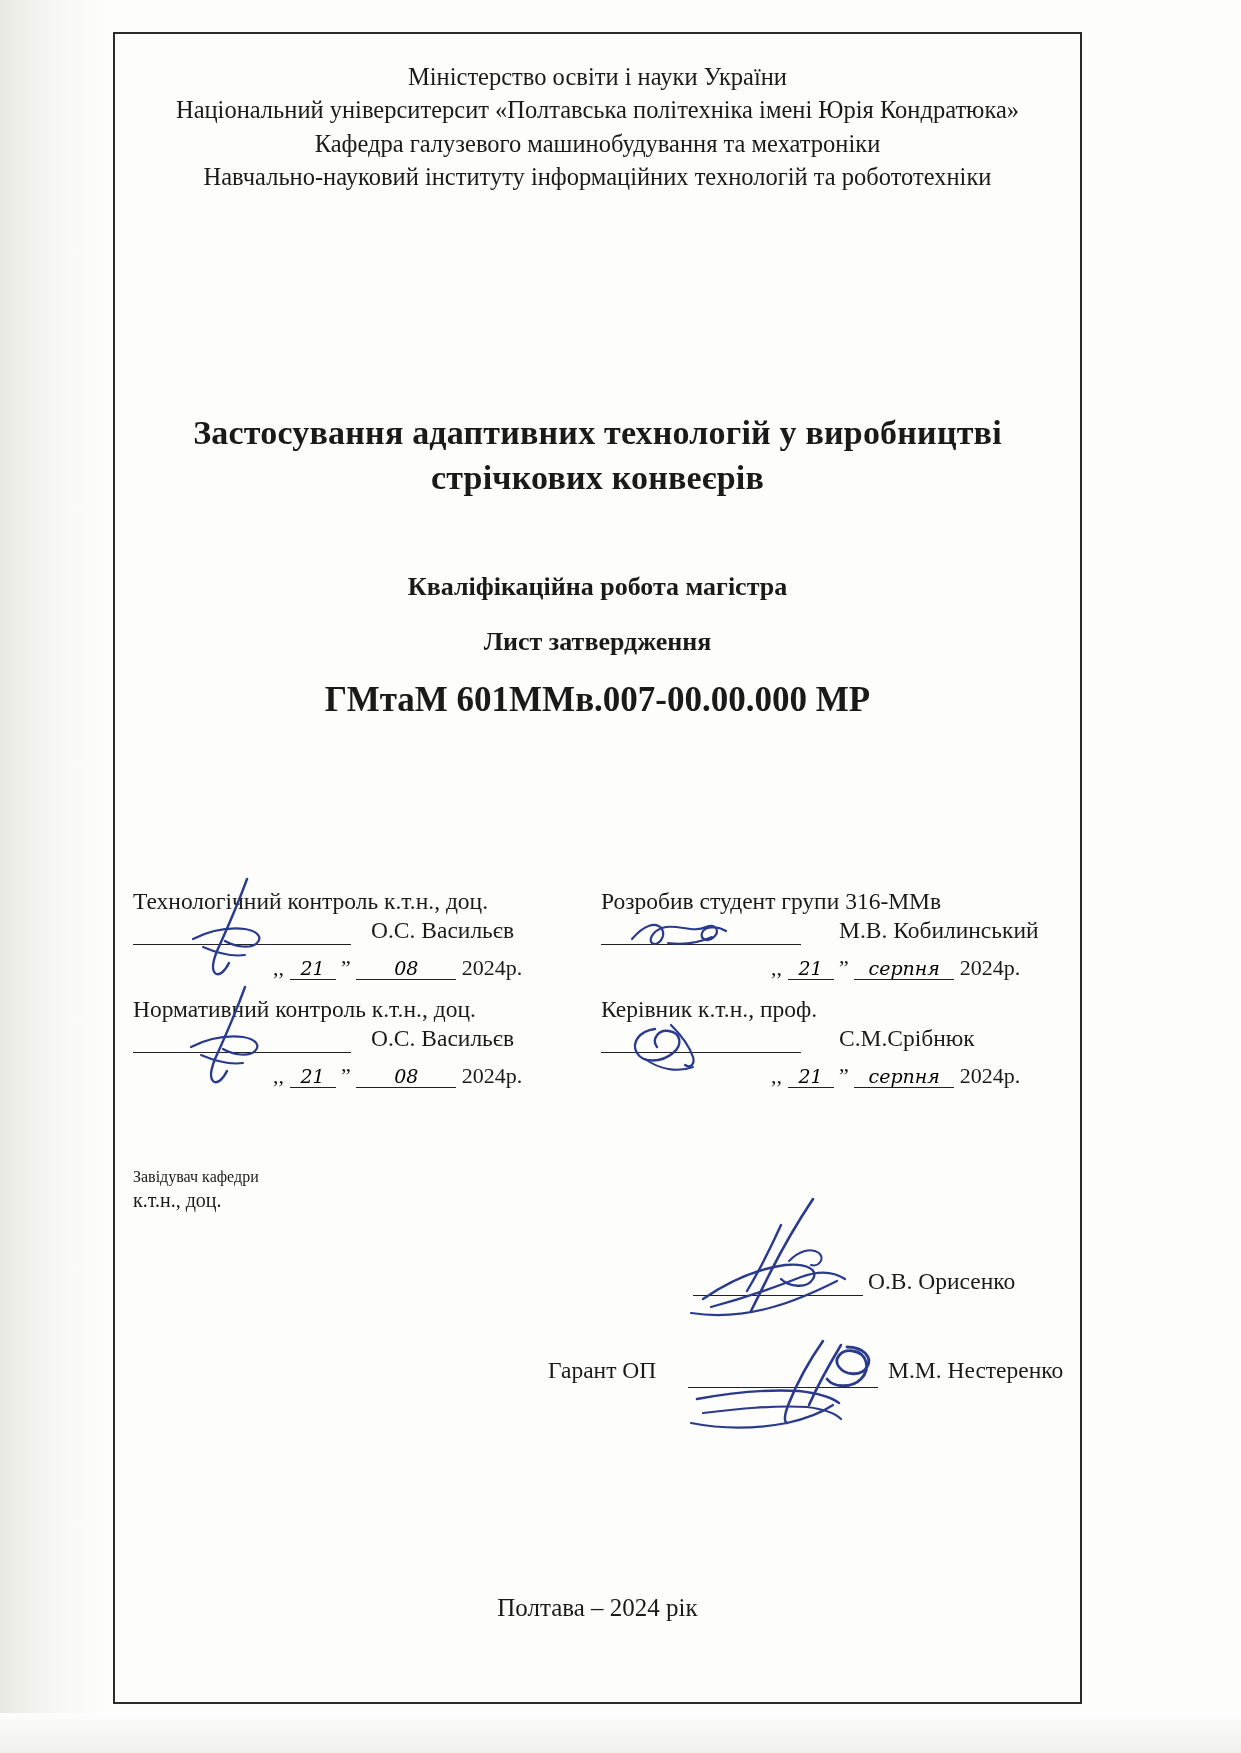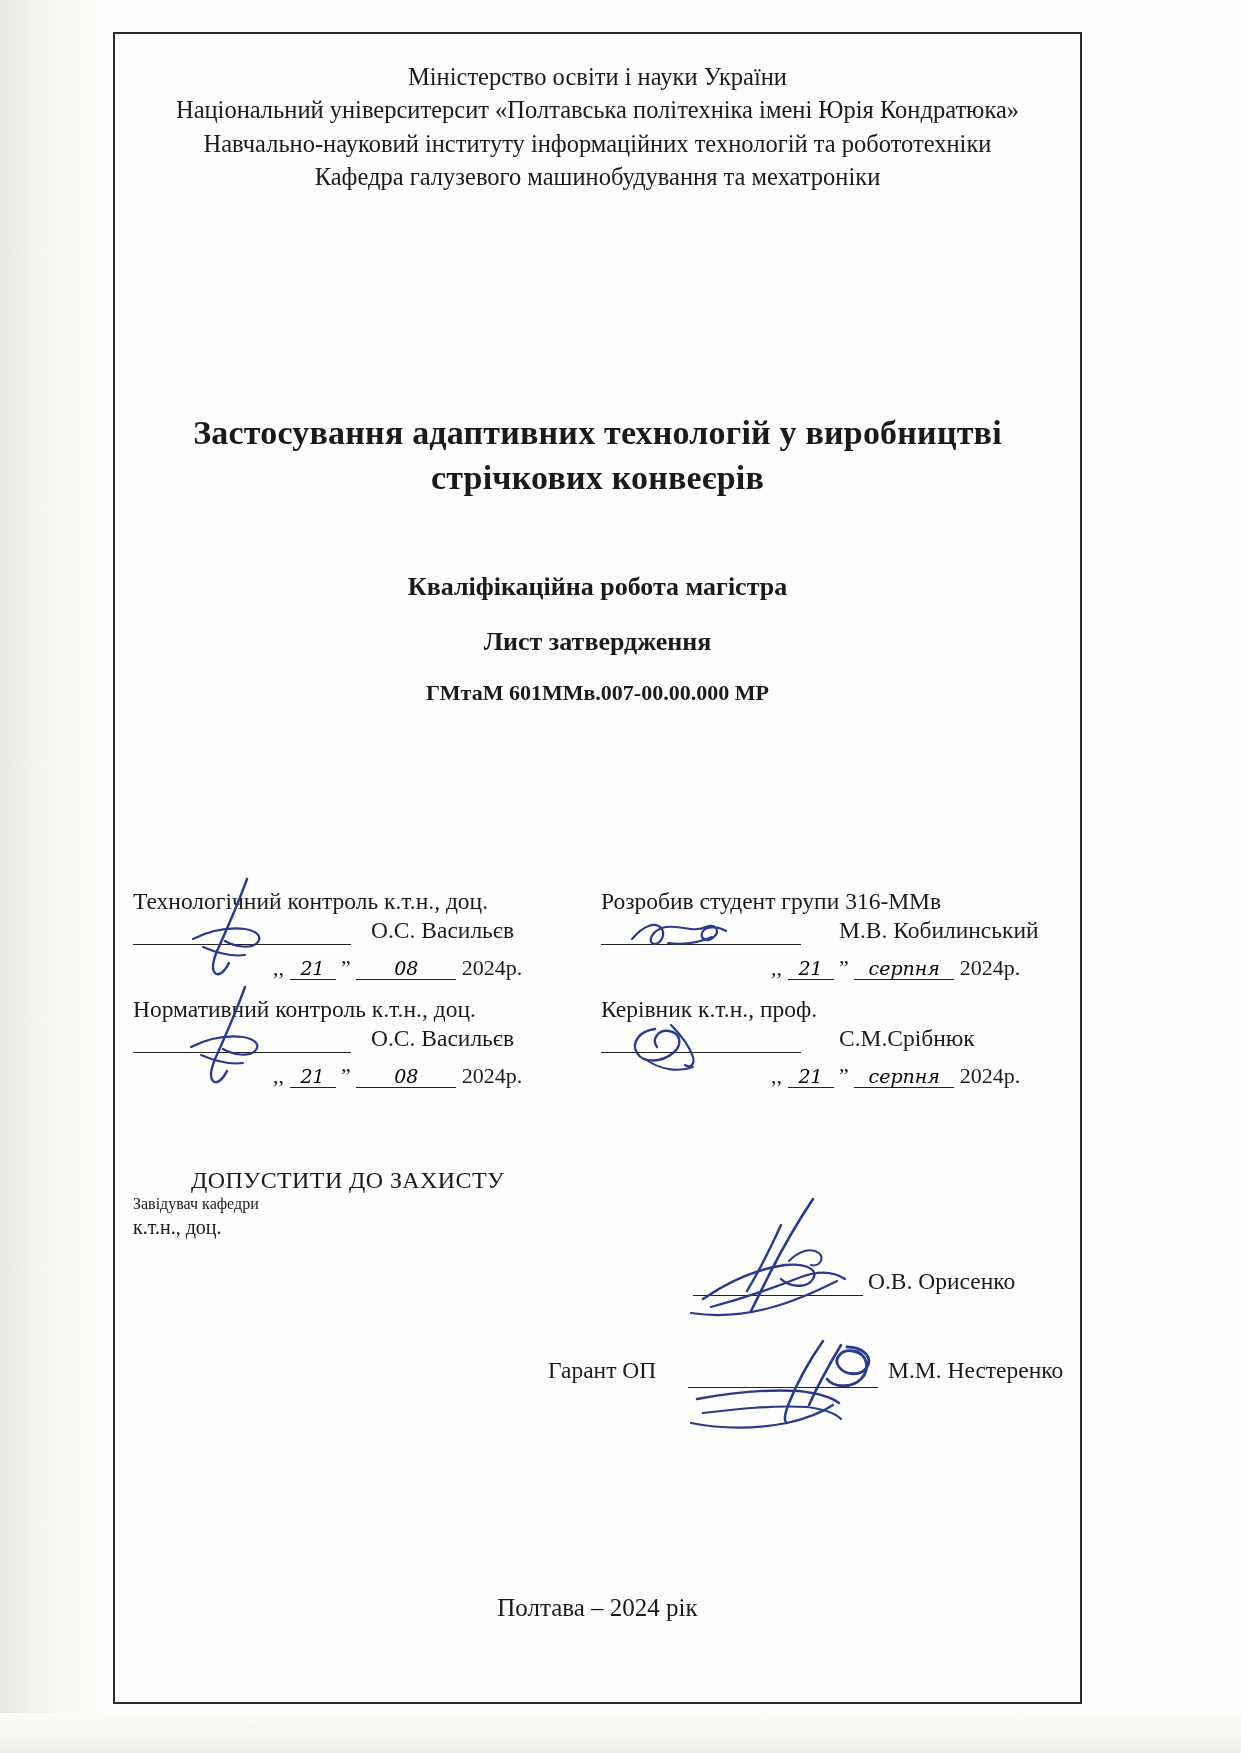--- a/index.html
+++ b/index.html
@@ -93,21 +93,21 @@
     text-align: center;
     font-size: 26px;
     font-weight: bold;
   }
   .doc-code {
     position: absolute;
     left: 0;
     top: 648px;
     width: 969px;
     text-align: center;
-    font-size: 22px;
+    font-size: 35px;
     font-weight: bold;
   }
 
   
   .sign-area {
     position: absolute;
     left: 20px;
     top: 855px;
     width: 949px;
     height: 200px;
@@ -277,22 +277,22 @@
   <div class="scan-edge-left"></div>
   <div class="scan-edge-bottom"></div>
 
   <div class="frame"></div>
 
   <div class="content">
 
     <div class="header-block">
       <div>Міністерство освіти і науки України</div>
       <div>Національний університерсит «Полтавська політехніка імені Юрія Кондратюка»</div>
+      <div>Кафедра галузевого машинобудування та мехатроніки</div>
       <div>Навчально-науковий інституту інформаційних технологій та робототехніки</div>
-      <div>Кафедра галузевого машинобудування та мехатроніки</div>
     </div>
 
     <div class="title-main">Застосування адаптивних технологій у виробництві стрічкових конвеєрів</div>
     <div class="subtitle-1">Кваліфікаційна робота магістра</div>
     <div class="subtitle-2">Лист затвердження</div>
     <div class="doc-code">ГМтаМ 601ММв.007-00.00.000 МР</div>
 
     <div class="sign-area">
 
       <div class="col-left">
@@ -387,21 +387,20 @@
       <div class="scribble" style="left:492px; top:128px;">
         <svg width="150" height="80" viewBox="0 0 150 80">
           <path class="ink" stroke-width="2.4" d="M30 14 C14 16, 6 28, 12 38 C18 48, 36 48, 48 38 C58 30, 56 18, 44 16 C34 14, 26 24, 32 32"></path>
           <path class="ink" stroke-width="2.2" d="M46 10 C56 20, 64 30, 68 42 C70 48, 66 54, 60 50"></path>
           <path class="ink" stroke-width="2" d="M20 44 C34 54, 52 58, 68 52"></path>
         </svg>
       </div>
     </div>
 
     <div class="approve">
-      <div class="approve-title">ДОПУСТИТИ ДО ЗАХИСТУ</div>
       <div class="approve-l1">Завідувач кафедри</div>
       <div class="approve-l3">к.т.н., доц.</div>
 
       <div class="head-sign-rule"></div>
       <div class="head-sign-name">О.В. Орисенко</div>
 
       <div class="scribble" style="left:552px; top:28px;">
         <svg width="220" height="130" viewBox="0 0 220 130">
           <path class="ink" stroke-width="2.6" d="M128 4 C112 28, 96 56, 84 80 C76 96, 70 108, 66 116"></path>
           <path class="ink" stroke-width="2.4" d="M96 30 C86 52, 74 76, 62 96"></path>

